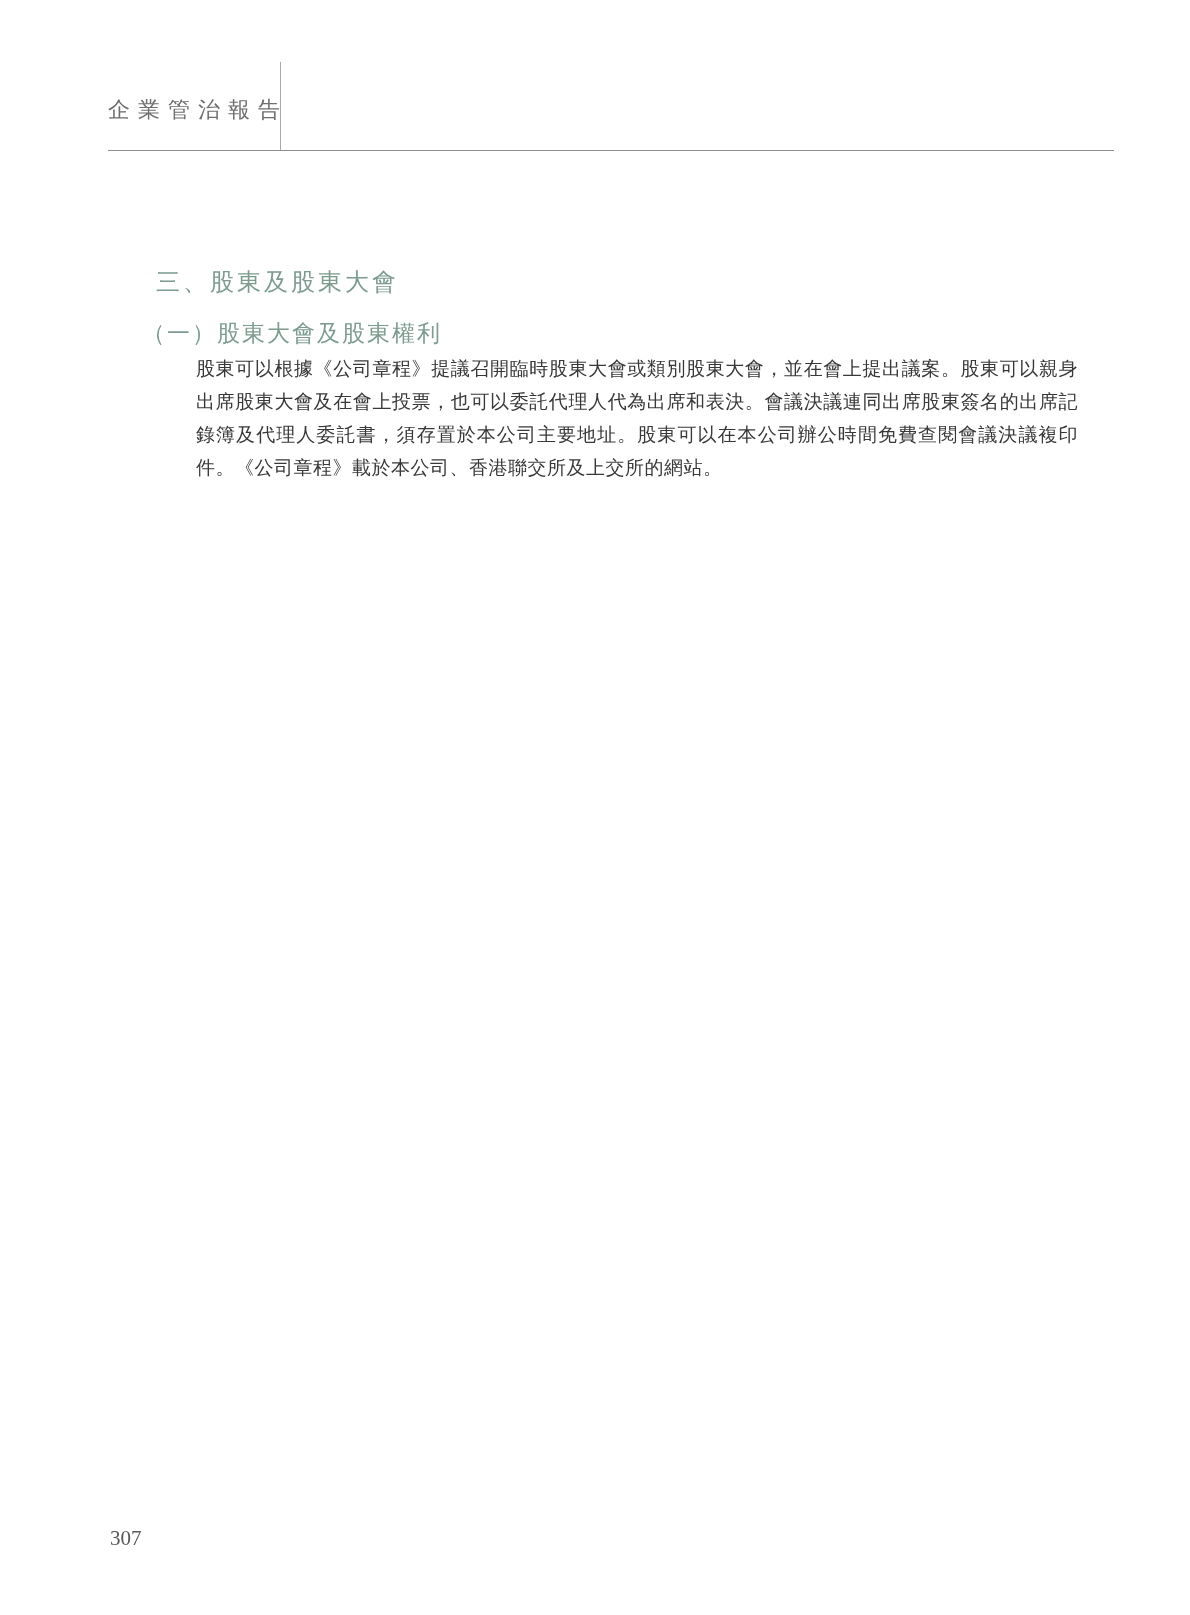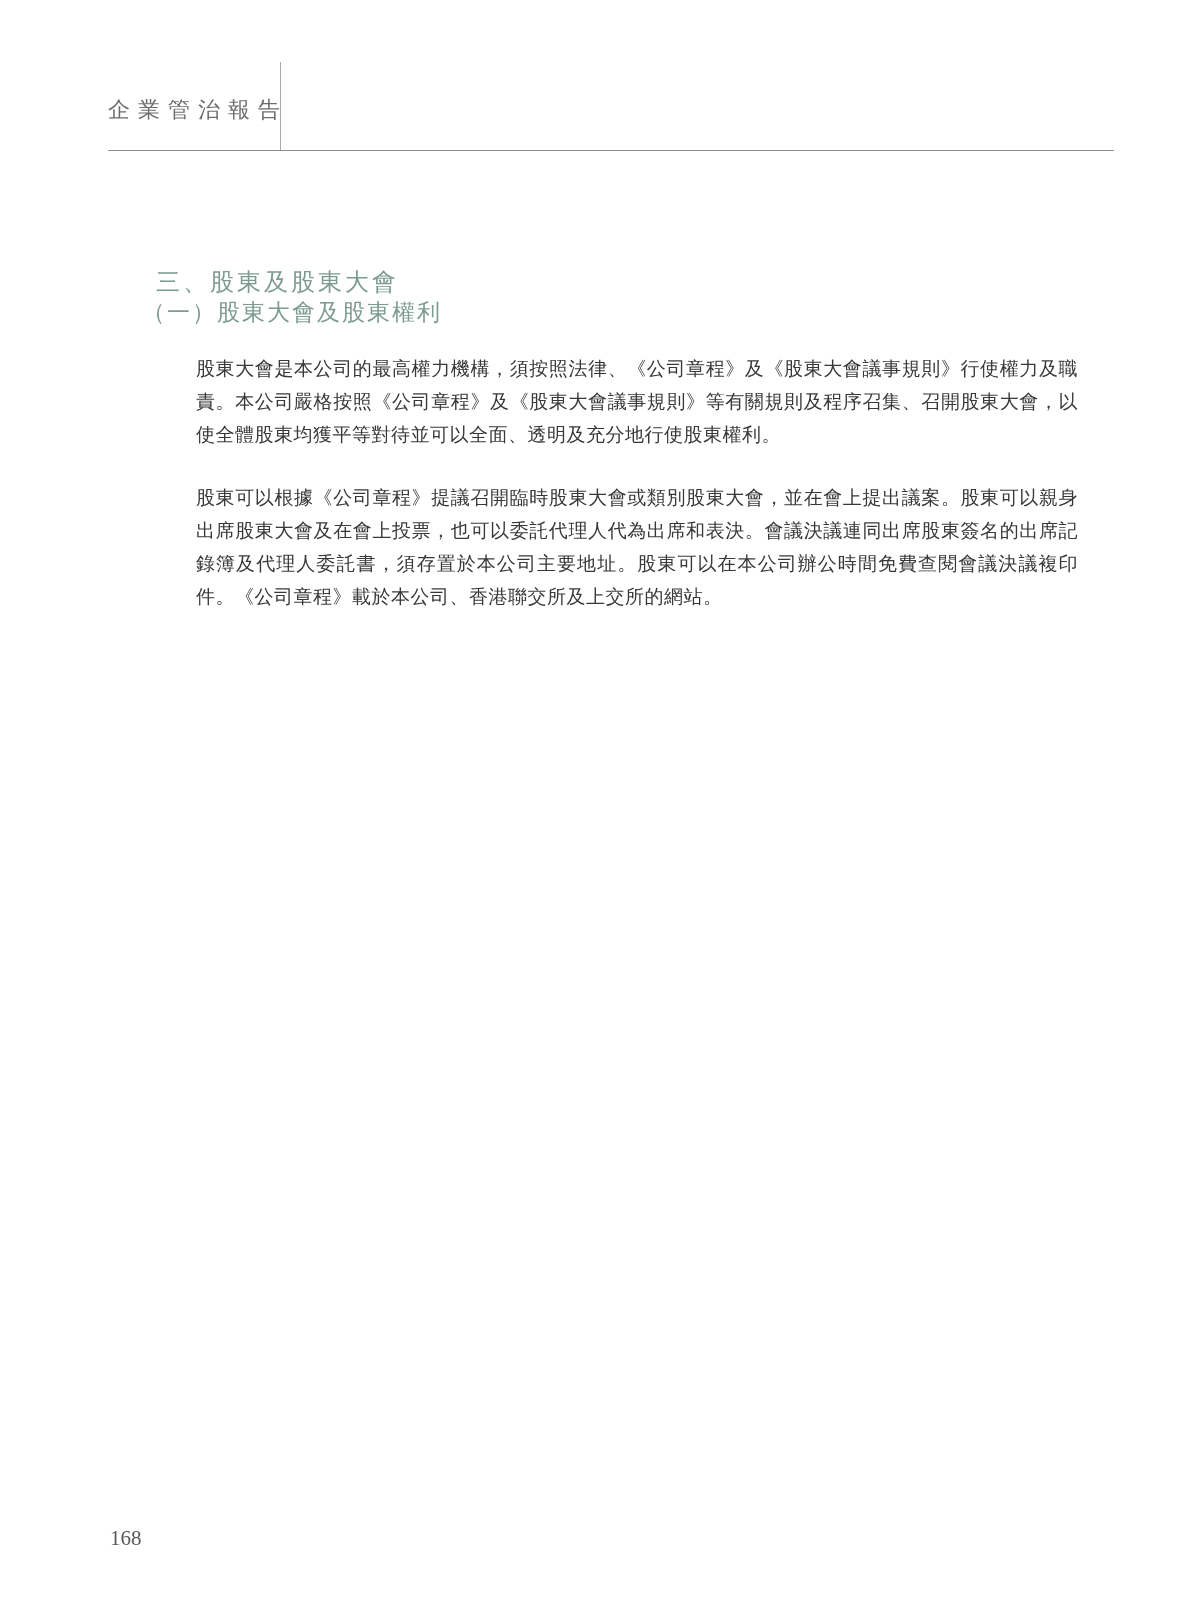--- a/index.html
+++ b/index.html
@@ -52,21 +52,21 @@
     font-size: 24px;
     letter-spacing: 3px;
     font-weight: 500;
     color: var(--heading-green, #7d9c8f);
     white-space: nowrap;
     margin-left: 44px;
   }
   .section-subheading {
     position: absolute;
     left: 142px;
-    top: 297px;
+    top: 318px;
     font-size: 23px;
     letter-spacing: 2px;
     font-weight: 500;
     color: var(--heading-green, #7d9c8f);
     white-space: nowrap;
   }
 
   
   .content {
     position: absolute;
@@ -103,19 +103,18 @@
 
   <div class="v-line"></div>
 
   <div class="h-rule"></div>
 
   <div class="section-heading">三、股東及股東大會</div>
 
   <div class="section-subheading">（一）股東大會及股東權利</div>
 
   <div class="content">
-    <p>股東大會是本公司的最高權力機構，須按照法律、《公司章程》及《股東大會議事規則》行使權力及職責。本公司嚴格按照《公司章程》及《股東大會議事規則》等有關規則及程序召集、召開股東大會，以使全體股東均獲平等對待並可以全面、透明及充分地行使股東權利。</p>
     <p>股東可以根據《公司章程》提議召開臨時股東大會或類別股東大會，並在會上提出議案。股東可以親身出席股東大會及在會上投票，也可以委託代理人代為出席和表決。會議決議連同出席股東簽名的出席記錄簿及代理人委託書，須存置於本公司主要地址。股東可以在本公司辦公時間免費查閱會議決議複印件。《公司章程》載於本公司、香港聯交所及上交所的網站。</p>
   </div>
 
-  <div class="page-number">168</div>
+  <div class="page-number">307</div>
 
 </div>
 
 </body></html>

